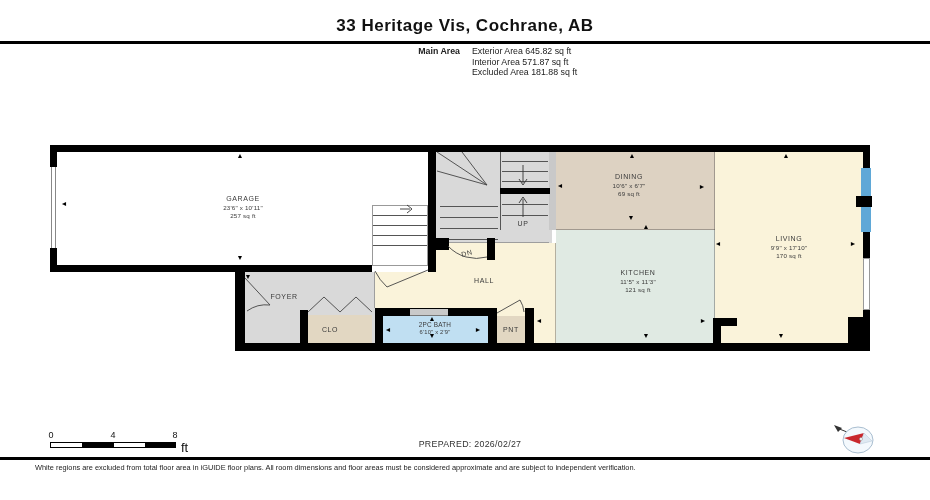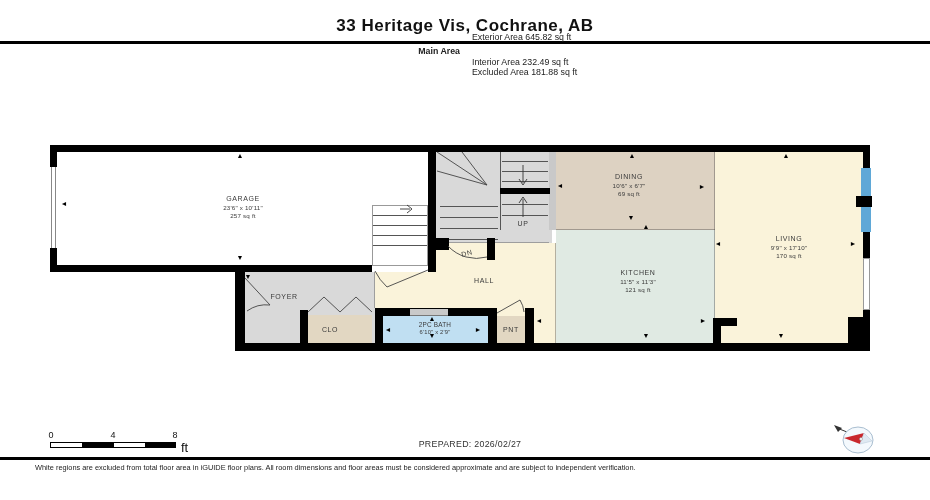--- a/index.html
+++ b/index.html
@@ -29,22 +29,22 @@
   #rule-bottom{position:absolute;left:0;top:457px;width:930px;height:2.5px;background:#000}
   #footer-note{position:absolute;left:35px;top:463px;width:860px;font-size:7.4px;color:#222}
   svg{display:block}
 </style>
 </head>
 <body>
 
 <div id="title">33 Heritage Vis, Cochrane, AB</div>
 <div id="rule-top"></div>
 <div id="floor-label">Main Area</div>
-<div class="area-line" style="top:32px">Exterior Area 645.82 sq ft</div>
-<div class="area-line" style="top:56.5px">Interior Area 232.49 sq ft</div>
+<div class="area-line" style="top:46px">Exterior Area 645.82 sq ft</div>
+<div class="area-line" style="top:56.5px">Interior Area 571.87 sq ft</div>
 <div class="area-line" style="top:67px">Excluded Area 181.88 sq ft</div>
 
 <div id="plan">
 
   <div class="floor" style="left:7px;top:7px;width:371px;height:113px;background:#fff"></div>
   <div class="floor" style="left:386px;top:7px;width:116px;height:91px;background:#d9d9d9"></div>
   <div class="floor" style="left:499px;top:7px;width:7px;height:78px;background:#c9c9c9"></div>
   <div class="floor" style="left:506px;top:7px;width:159px;height:78px;background:#ddd2c2"></div>
   <div class="floor" style="left:506px;top:85px;width:159px;height:113px;background:#e0eae3"></div>
   <div class="floor" style="left:665px;top:7px;width:148px;height:191px;background:#faf3da"></div>

